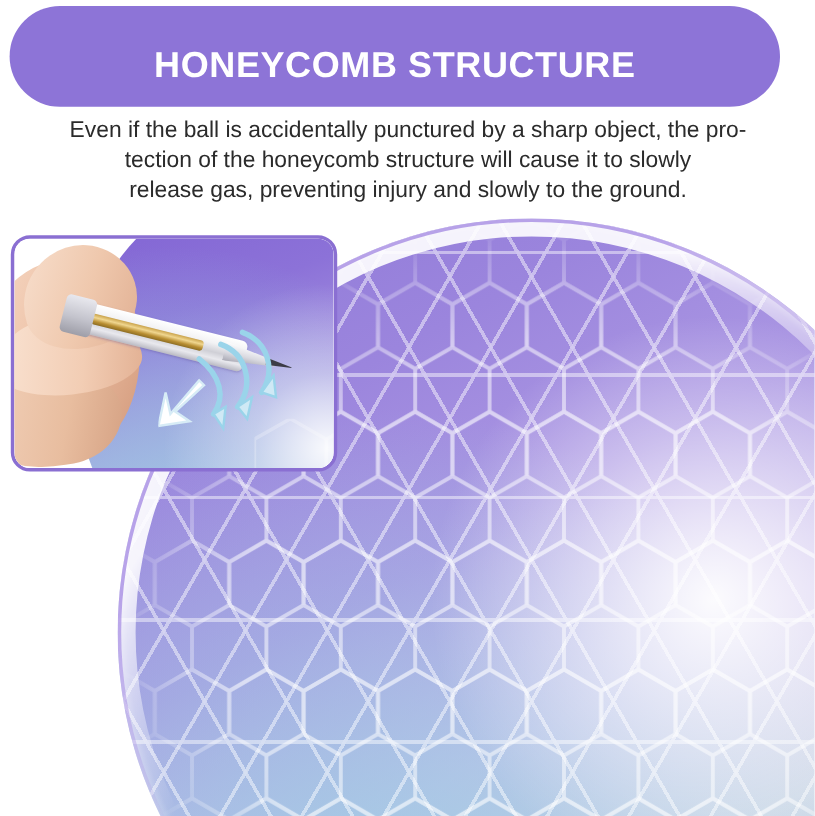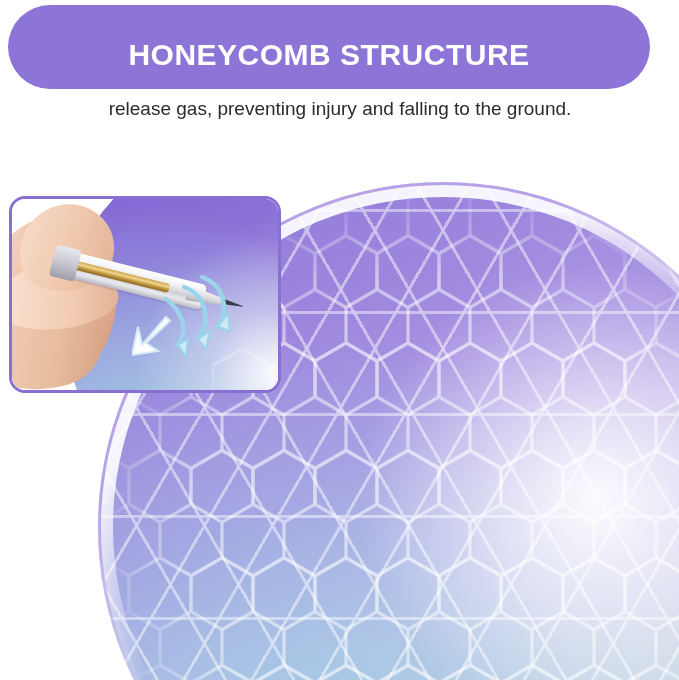--- a/index.html
+++ b/index.html
@@ -138,21 +138,23 @@
 </head>
 <body>
 
 <div id="stage">
 
   <div id="banner">
     <span class="banner-line">HONEYCOMB STRUCTURE</span>
   </div>
 
   <div id="intro">
-    <span class="ln">release gas, preventing injury and falling to the ground.</span>
+    <span class="ln">Even if the ball is accidentally punctured by a sharp object, the pro-</span>
+    <span class="ln">tection of the honeycomb structure will cause it to slowly</span>
+    <span class="ln">release gas, preventing injury and slowly to the ground.</span>
   </div>
 
   <div id="ball-wrap">
 
     <div id="ball">
       <div id="hex" class="nohit"></div>
       <svg id="hex-svg" class="nohit" viewBox="0 0 690 690">
         <defs>
           <pattern id="hexpat" width="62" height="107.4" patternUnits="userSpaceOnUse">
             <g fill="none" stroke="#ffffff" stroke-width="3.2" stroke-opacity="0.85">

